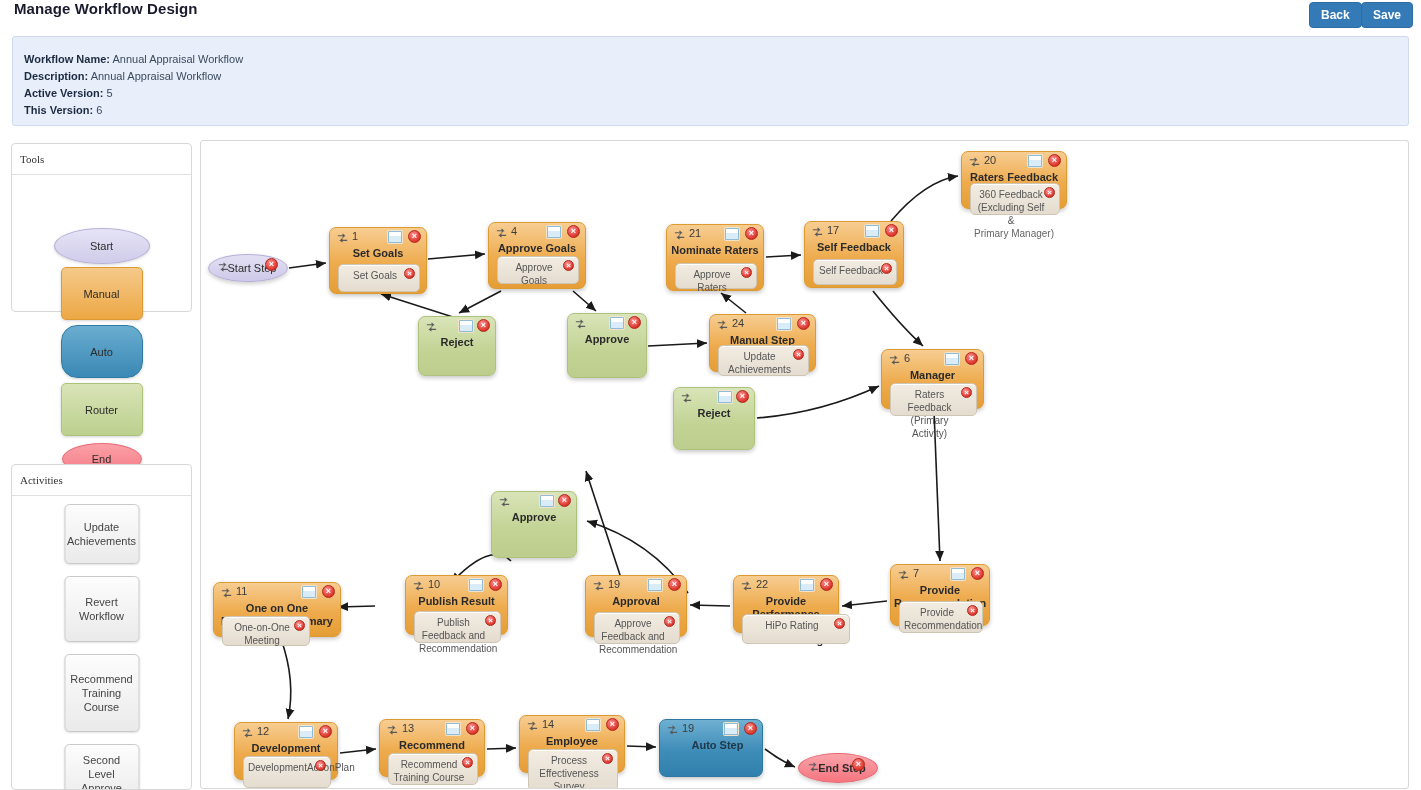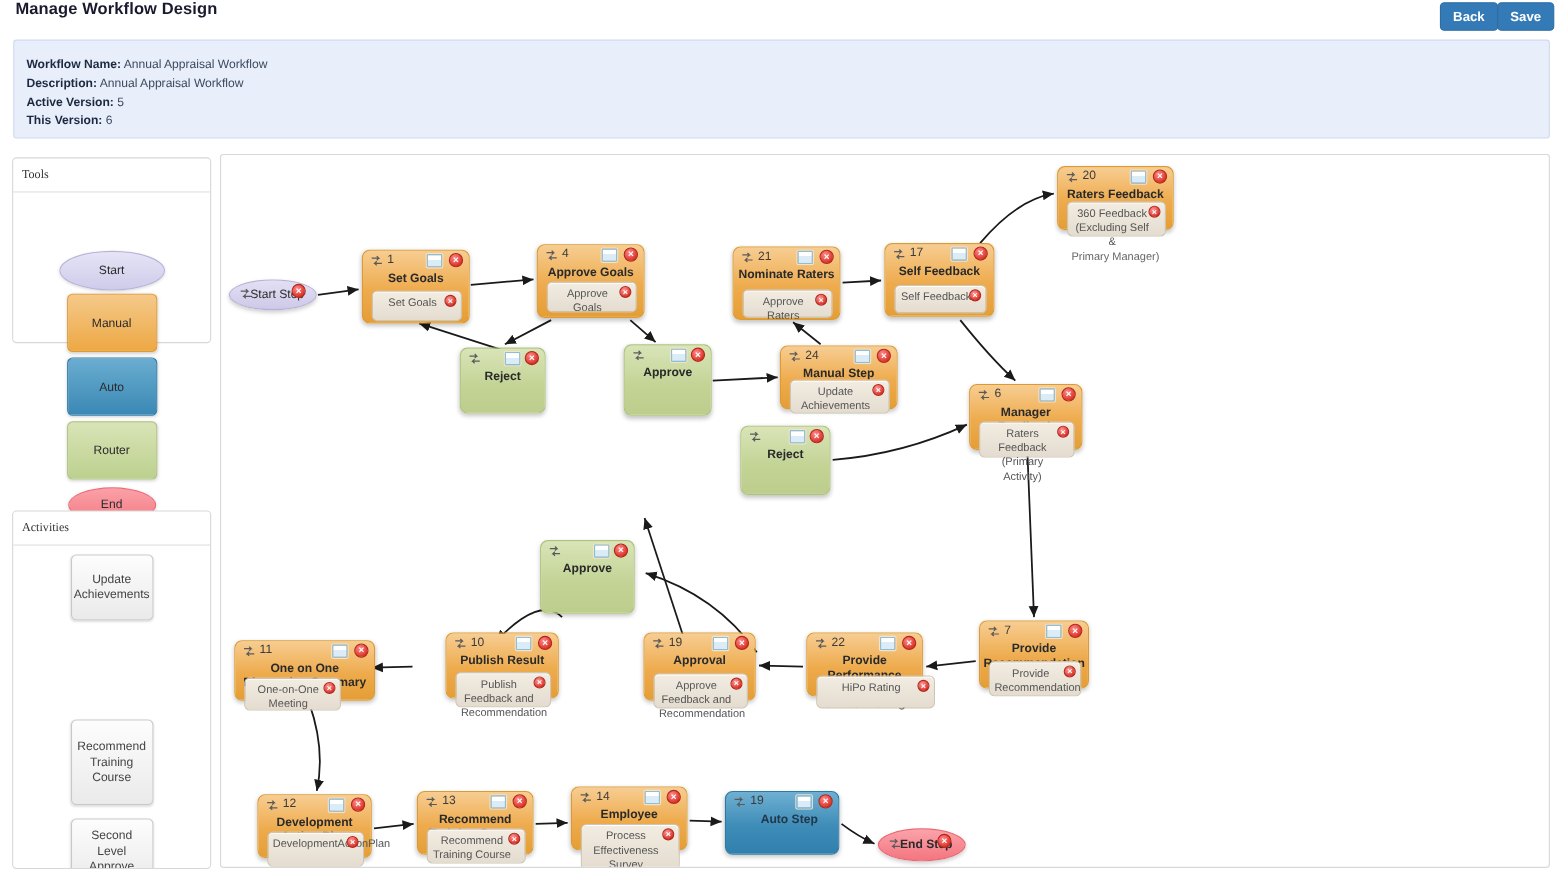--- a/index.html
+++ b/index.html
@@ -69,21 +69,21 @@
     border: 1px solid #b7b2d8;
     box-shadow: 0 1px 3px rgba(0,0,0,.16);
   }
   .tool-manual {
     width: 82px; height: 53px; top: 92px; border-radius: 5px;
     background: linear-gradient(#f5c98a, #eda844);
     border: 1px solid #dd9a33;
     box-shadow: 0 1px 3px rgba(0,0,0,.18);
   }
   .tool-auto {
-    width: 82px; height: 53px; top: 150px; border-radius: 5px;
+    width: 82px; height: 53px; top: 150px; border-radius: 16px;
     background: linear-gradient(#6aadd0, #3a88b5);
     border: 1px solid #2f7ba6;
     box-shadow: 0 1px 3px rgba(0,0,0,.18);
   }
   .tool-router {
     width: 82px; height: 53px; top: 208px; border-radius: 5px;
     background: linear-gradient(#d9e4b7, #bcd08e);
     border: 1px solid #acc179;
     box-shadow: 0 1px 3px rgba(0,0,0,.18);
   }
@@ -254,20 +254,23 @@
         <span>End</span>
       </div>
     </div>
 </div>
 
 <div class="panel" id="panel-activities">
   <div class="panel-head">Activities</div>
   <div class="panel-body" id="activities-body">
       <div class="activity-card" style="top: 8px; height: 60px;">
         <span>Update Achievements</span>
+      </div>
+      <div class="activity-card" style="top: 80px; height: 66px;">
+        <span>Revert Workflow</span>
       </div>
       <div class="activity-card" style="top: 158px; height: 78px;">
         <span>Recommend Training Course</span>
       </div>
       <div class="activity-card" style="top: 248px; height: 60px;">
         <span>Second Level Approve</span>
       </div>
     </div>
 </div>
 

